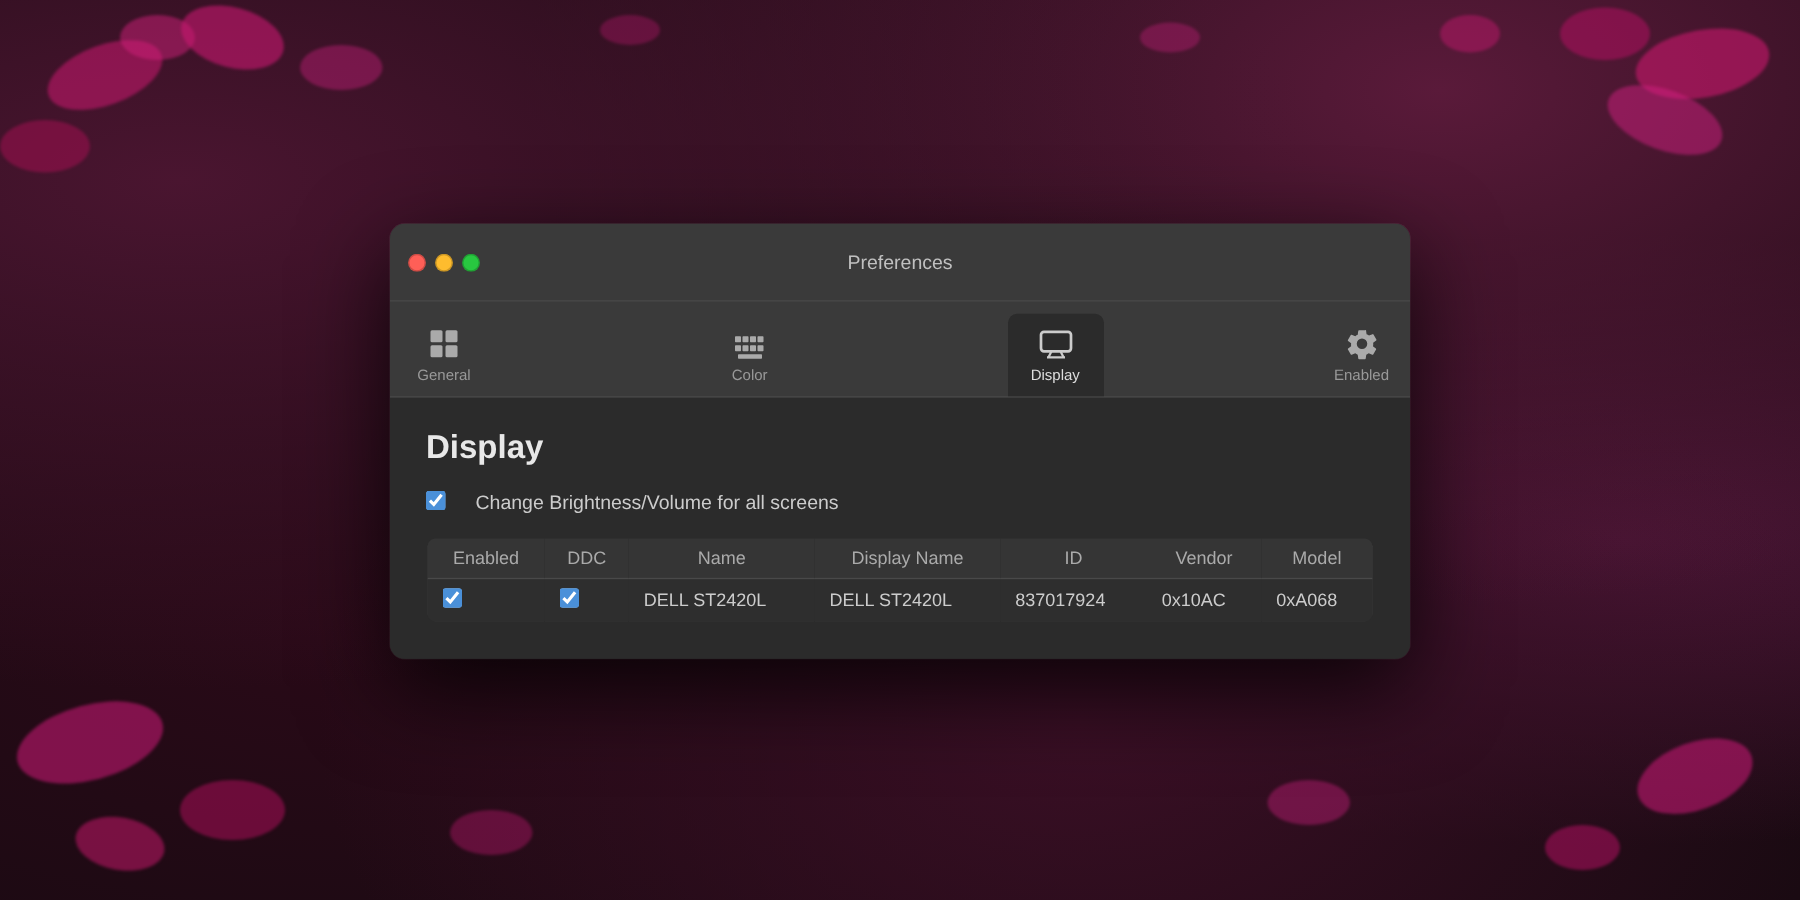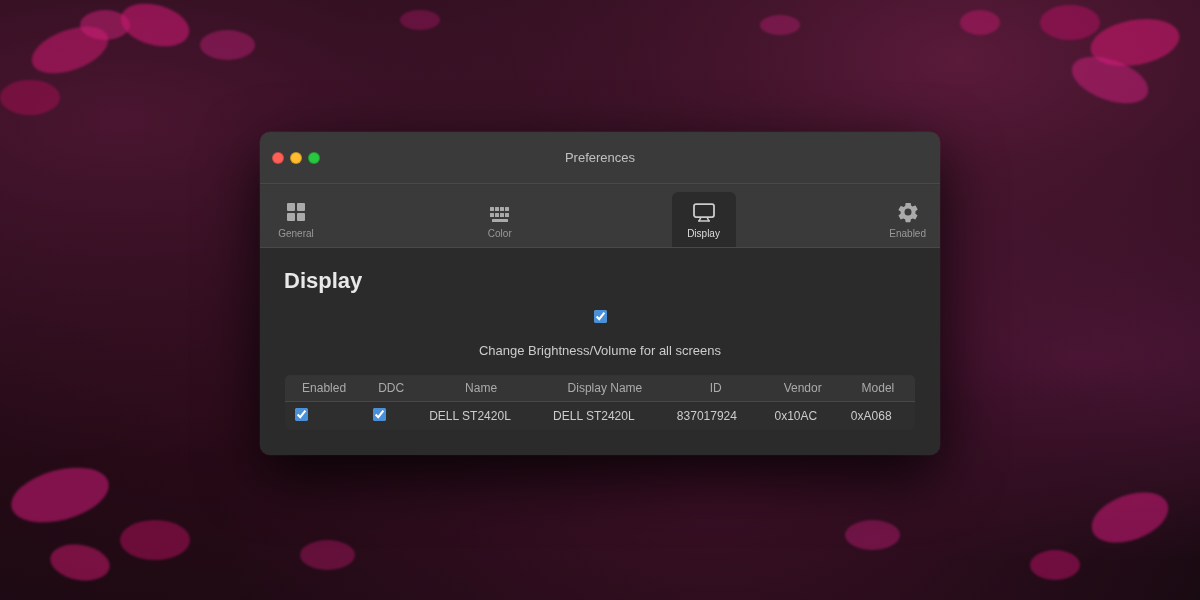--- a/index.html
+++ b/index.html
@@ -144,24 +144,22 @@
 
     .page-title {
       font-size: 22px;
       font-weight: 600;
       color: #e8e8e8;
       margin-bottom: 16px;
     }
 
     .checkbox-row {
       display: flex;
-      align-items: center;
       gap: 20px;
       margin-bottom: 16px;
-      flex-direction: column;
     }
 
     .checkbox-row input[type="checkbox"] {
       width: 13px;
       height: 13px;
       accent-color: #4a90d9;
       cursor: pointer;
     }
 
     .checkbox-label {

